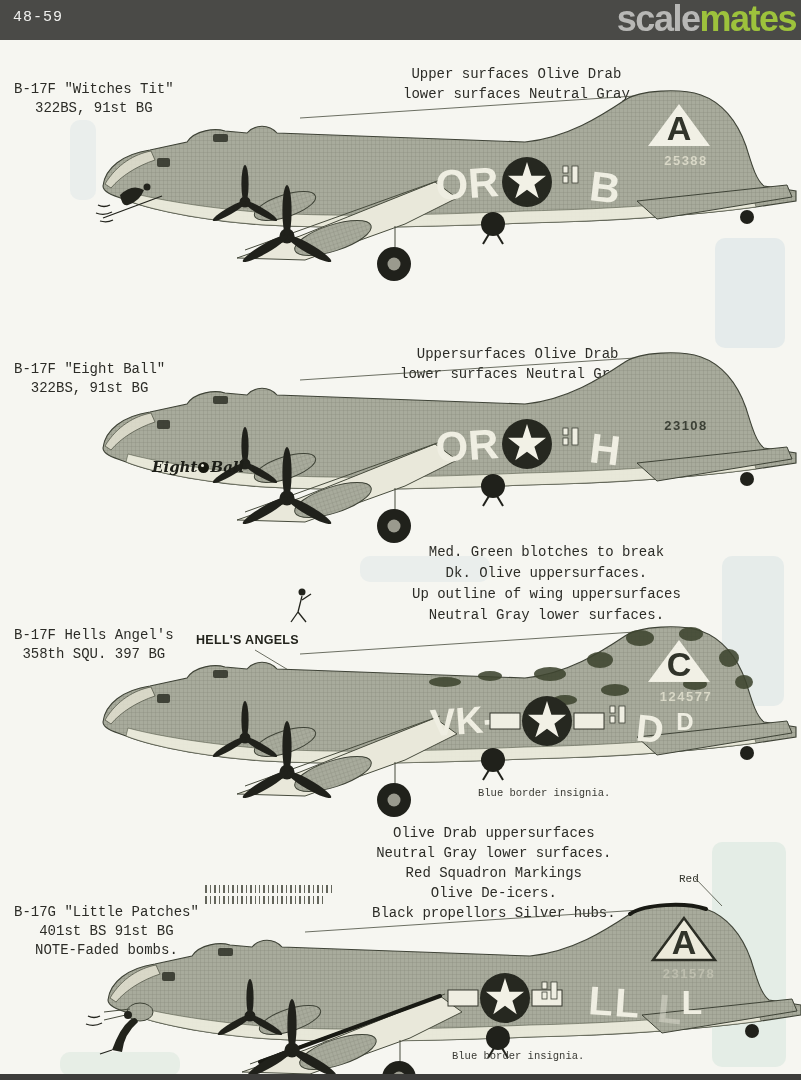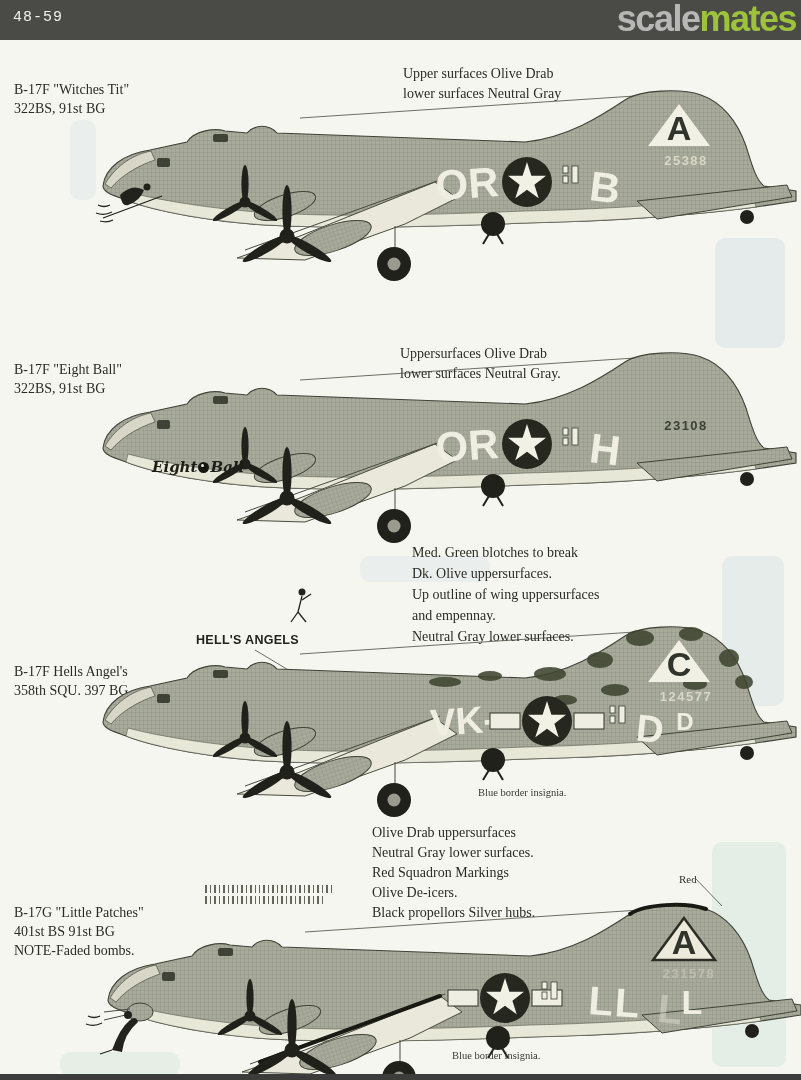--- a/index.html
+++ b/index.html
@@ -1,25 +1,25 @@
 <!DOCTYPE html>
 <html><head>
 <meta charset="utf-8">
 <style>
   html,body{margin:0;padding:0;background:#f6f6f1;}
-  .page{position:relative;width:801px;height:1080px;overflow:hidden;background:#f6f6f1;font-family:"Liberation Sans",sans-serif;}
+  .page{position:relative;width:801px;height:1080px;overflow:hidden;background:#f6f6f1;font-family:"Liberation Sans",sans-serif;text-align:center;}
   
   .hdr{position:absolute;left:0;top:0;width:801px;height:40px;background:#4a4a47;}
   .pageref{position:absolute;left:13px;top:9px;font-family:"Liberation Mono",monospace;font-size:15px;letter-spacing:1px;color:#f0f0ee;}
   .brand{position:absolute;right:5px;top:-2px;font-family:"Liberation Sans",sans-serif;font-weight:bold;font-size:36px;line-height:42px;letter-spacing:-1.5px;}
   .brand .g1{color:#b7b7b5;}
   .brand .g2{color:#9dc23c;}
   .botbar{position:absolute;left:0;top:1074px;width:801px;height:6px;background:#3c3c3a;}
   
-  .mono{font-family:Liberation Serif, serif;color:#2c2c27;}
+  .mono{font-family:Liberation Mono, monospace;color:#2c2c27;}
   .lbl{position:absolute;font-size:14px;line-height:19px;white-space:nowrap;}
   .note{position:absolute;font-size:14px;line-height:20px;white-space:nowrap;}
   .cap{position:absolute;font-size:10.5px;color:#3a3a34;white-space:nowrap;}
   .redlbl{position:absolute;font-size:11px;color:#33342c;}
   .noseart-text{position:absolute;font-weight:bold;font-size:12.5px;color:#22231c;letter-spacing:.3px;white-space:nowrap;}
   .script{position:absolute;font-family:"DejaVu Serif",serif;font-style:italic;font-weight:bold;font-size:15px;color:#1d1e18;white-space:nowrap;}
   .ball{display:inline-block;width:11px;height:11px;border-radius:50%;background:#16170f;position:relative;top:1px;margin:0 1px;}
   .ball:after{content:"";position:absolute;left:3px;top:2px;width:3px;height:3px;border-radius:50%;background:#efeee2;}
   .bombrow{position:absolute;background:repeating-linear-gradient(90deg,#4a4c41 0 1.5px,transparent 1.5px 4.5px);opacity:.85;}
   .ghost{position:absolute;border-radius:10px;pointer-events:none;}
@@ -190,24 +190,23 @@
       <use href="#hatchg" transform="translate(468,78)"></use>
       <text class="codetxt" x="510" y="114" text-anchor="middle" font-size="42" transform="rotate(7 510 100)">H</text>
     </g>
   </svg>
   <div class="script" style="left:152px;top:458px;font-style:italic;"><span>Eight</span><span class="ball"></span><span>Ball</span></div>
 
   <div class="mono note" style="left:412px;top:542px;line-height:21px;">
     <div>Med. Green blotches to break</div>
     <div>Dk. Olive uppersurfaces.</div>
     <div>Up outline of wing uppersurfaces</div>
-    <div>and empennay.</div>
     <div>Neutral Gray lower surfaces.</div>
   </div>
-  <div class="mono lbl" style="left:14px;top:626px;margin-top:36px;">
+  <div class="mono lbl" style="left:14px;top:626px;">
     <div>B-17F Hells Angel's</div>
     <div>358th SQU. 397 BG</div>
   </div>
   <div class="noseart-text" style="left:196px;top:633px;">HELL'S ANGELS</div>
 
   <svg class="plane" style="top:550px;" height="262" viewBox="0 0 801 262">
     <line class="ln thin" x1="255" y1="100" x2="330" y2="145"></line>
     <g class="art">
       <circle class="solid" cx="302" cy="42" r="3.5"></circle>
       <line x1="302" y1="46" x2="298" y2="62"></line>

